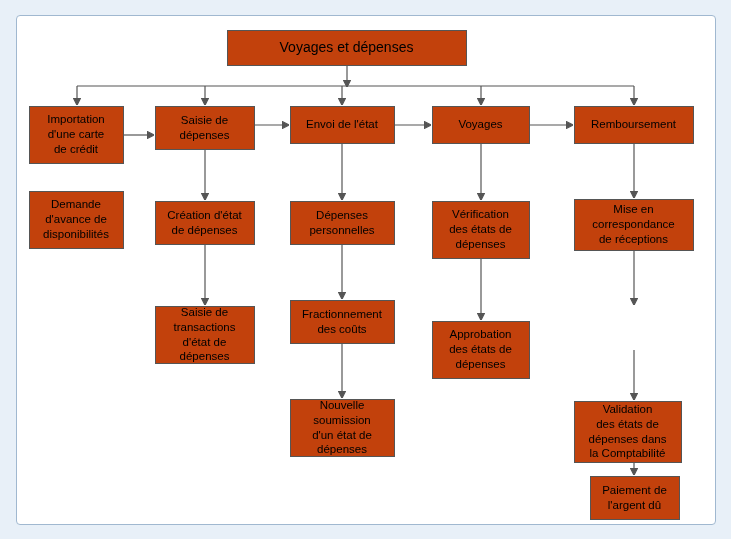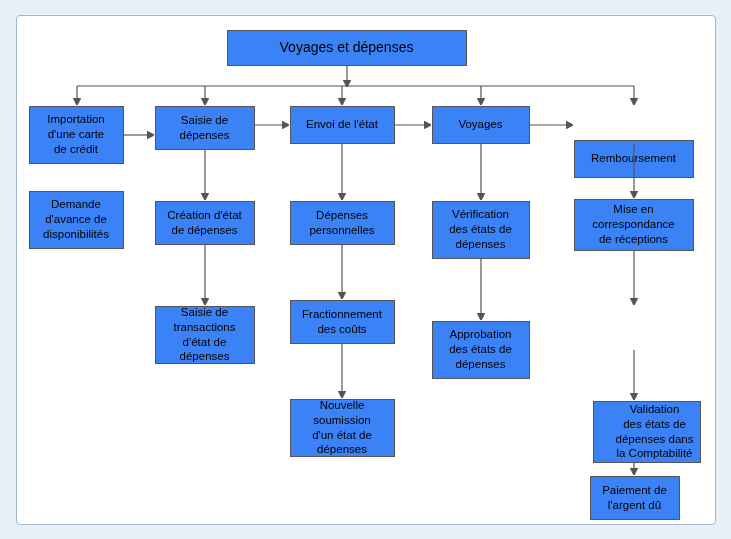--- a/index.html
+++ b/index.html
@@ -16,21 +16,21 @@
       background: white;
       border: 1.5px solid #a0b8d0;
       border-radius: 4px;
       width: 700px;
       height: 510px;
       padding: 16px;
       position: relative;
     }
     .box {
       border: 1px solid #555;
-      background: #3b82f6;
+      background: #c2410c;
       text-align: center;
       font-size: 11.5px;
       line-height: 1.3;
       padding: 5px 6px;
       position: absolute;
     }
     
     .arrows-svg {
       position: absolute;
       top: 0; left: 0;
@@ -91,27 +91,27 @@
   <div class="box" style="left:415px; top:90px; width:98px; height:38px; display:flex; align-items:center; justify-content:center;">
     <span>Voyages</span>
   </div>
   <div class="box" style="left:415px; top:185px; width:98px; height:58px; display:flex; align-items:center; justify-content:center;">
     <span>Vérification<br>des états de<br>dépenses</span>
   </div>
   <div class="box" style="left:415px; top:305px; width:98px; height:58px; display:flex; align-items:center; justify-content:center;">
     <span>Approbation<br>des états de<br>dépenses</span>
   </div>
 
-  <div class="box" style="left:557px; top:90px; width:120px; height:38px; display:flex; align-items:center; justify-content:center;margin-top:34px;">
+  <div class="box" style="left:557px; top:90px; width:120px; height:38px; display:flex; align-items:center; justify-content:center;">
     <span>Remboursement</span>
   </div>
   <div class="box" style="left:557px; top:183px; width:120px; height:52px; display:flex; align-items:center; justify-content:center;text-align:center;">
     <span>Mise en<br>correspondance<br>de réceptions</span>
   </div>
-  <div class="box" style="left:557px; top:385px; width:108px; height:62px; display:flex; align-items:center; justify-content:flex-end;margin-left:19px;">
+  <div class="box" style="left:557px; top:385px; width:108px; height:62px; display:flex; align-items:center; justify-content:center;">
     <span>Validation<br>des états de<br>dépenses dans<br>la Comptabilité</span>
   </div>
   <div class="box" style="left:573px; top:460px; width:90px; height:44px; display:flex; align-items:center; justify-content:center;">
     <span>Paiement de<br>l'argent dû</span>
   </div>
 
   <svg class="arrows-svg">
     <defs>
       <marker id="arrowhead" markerWidth="6" markerHeight="6" refX="5" refY="3" orient="auto">
         <polygon points="0 0, 6 3, 0 6"></polygon>

